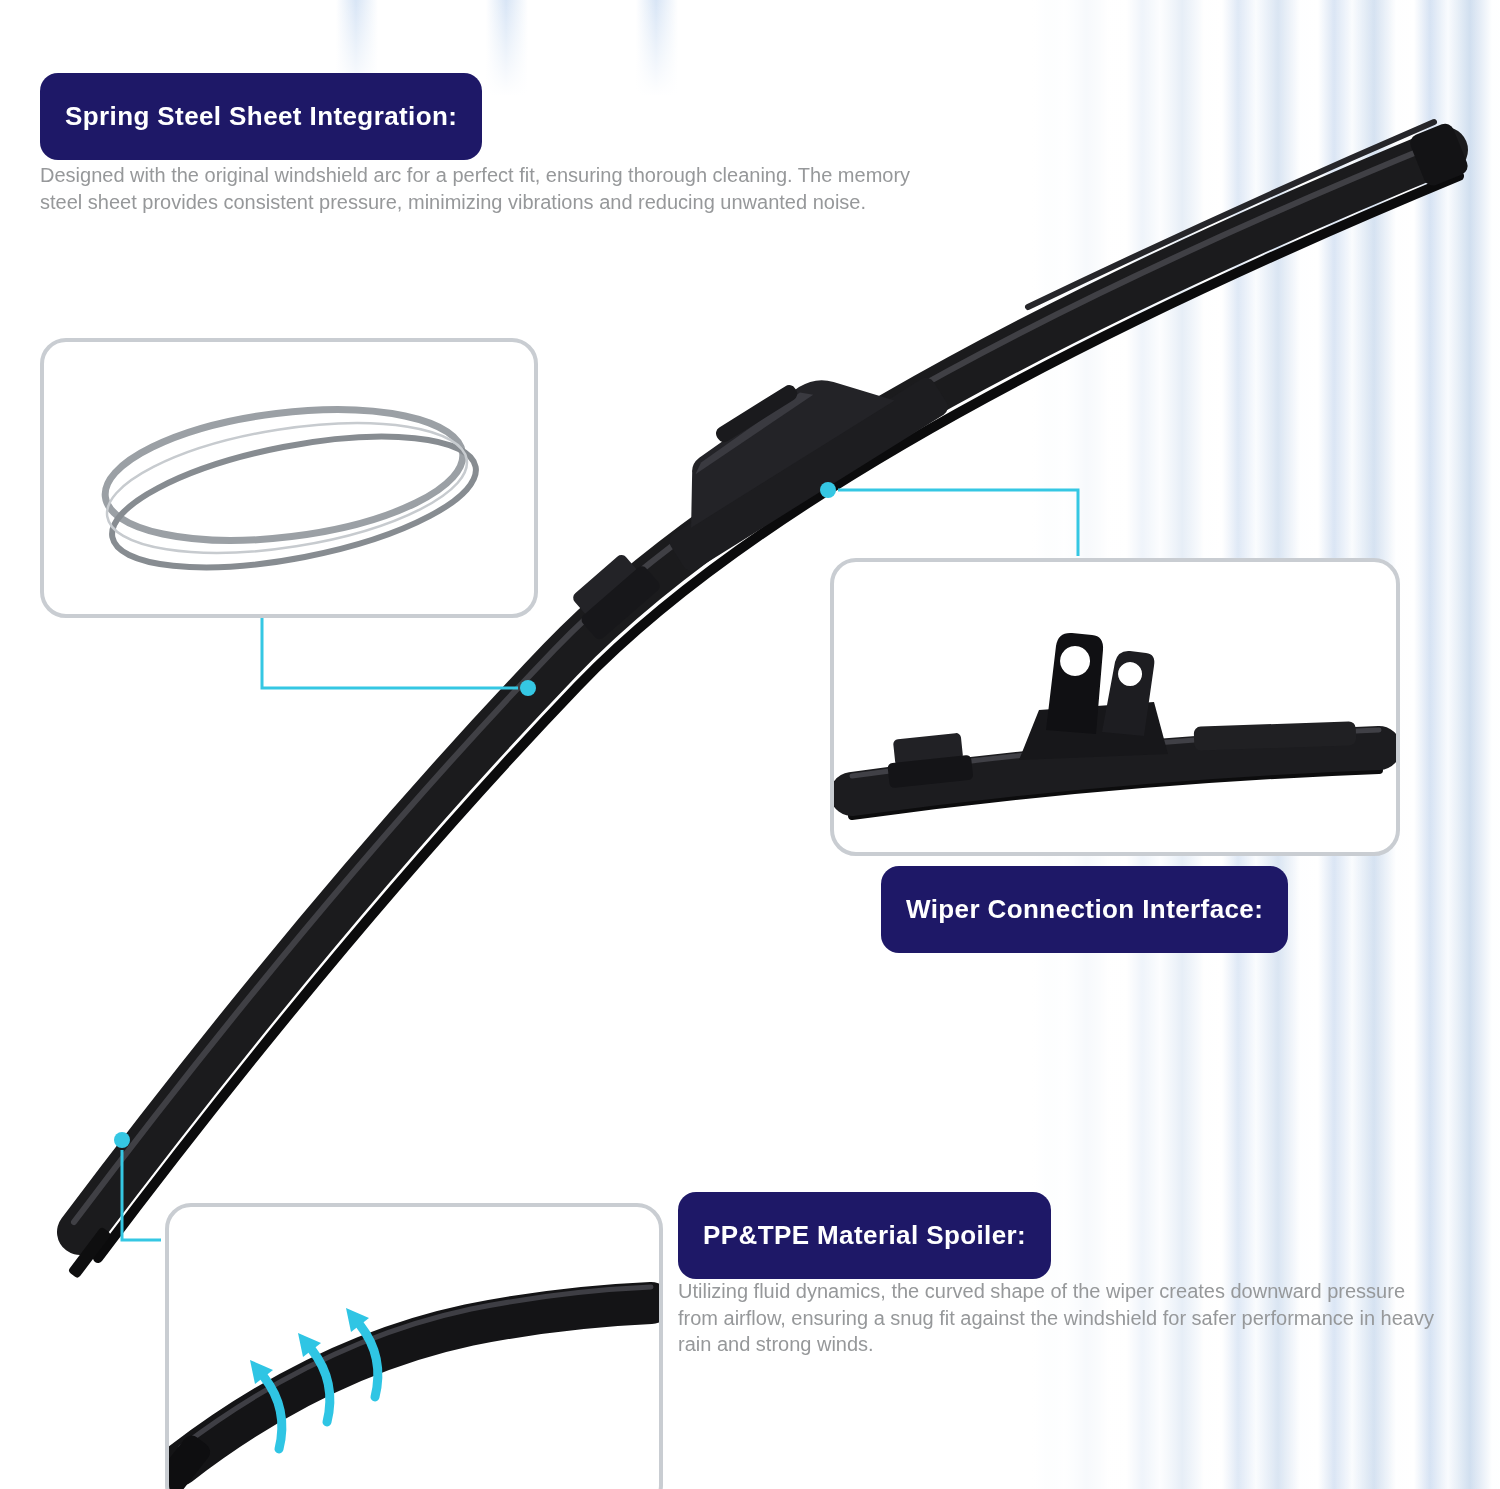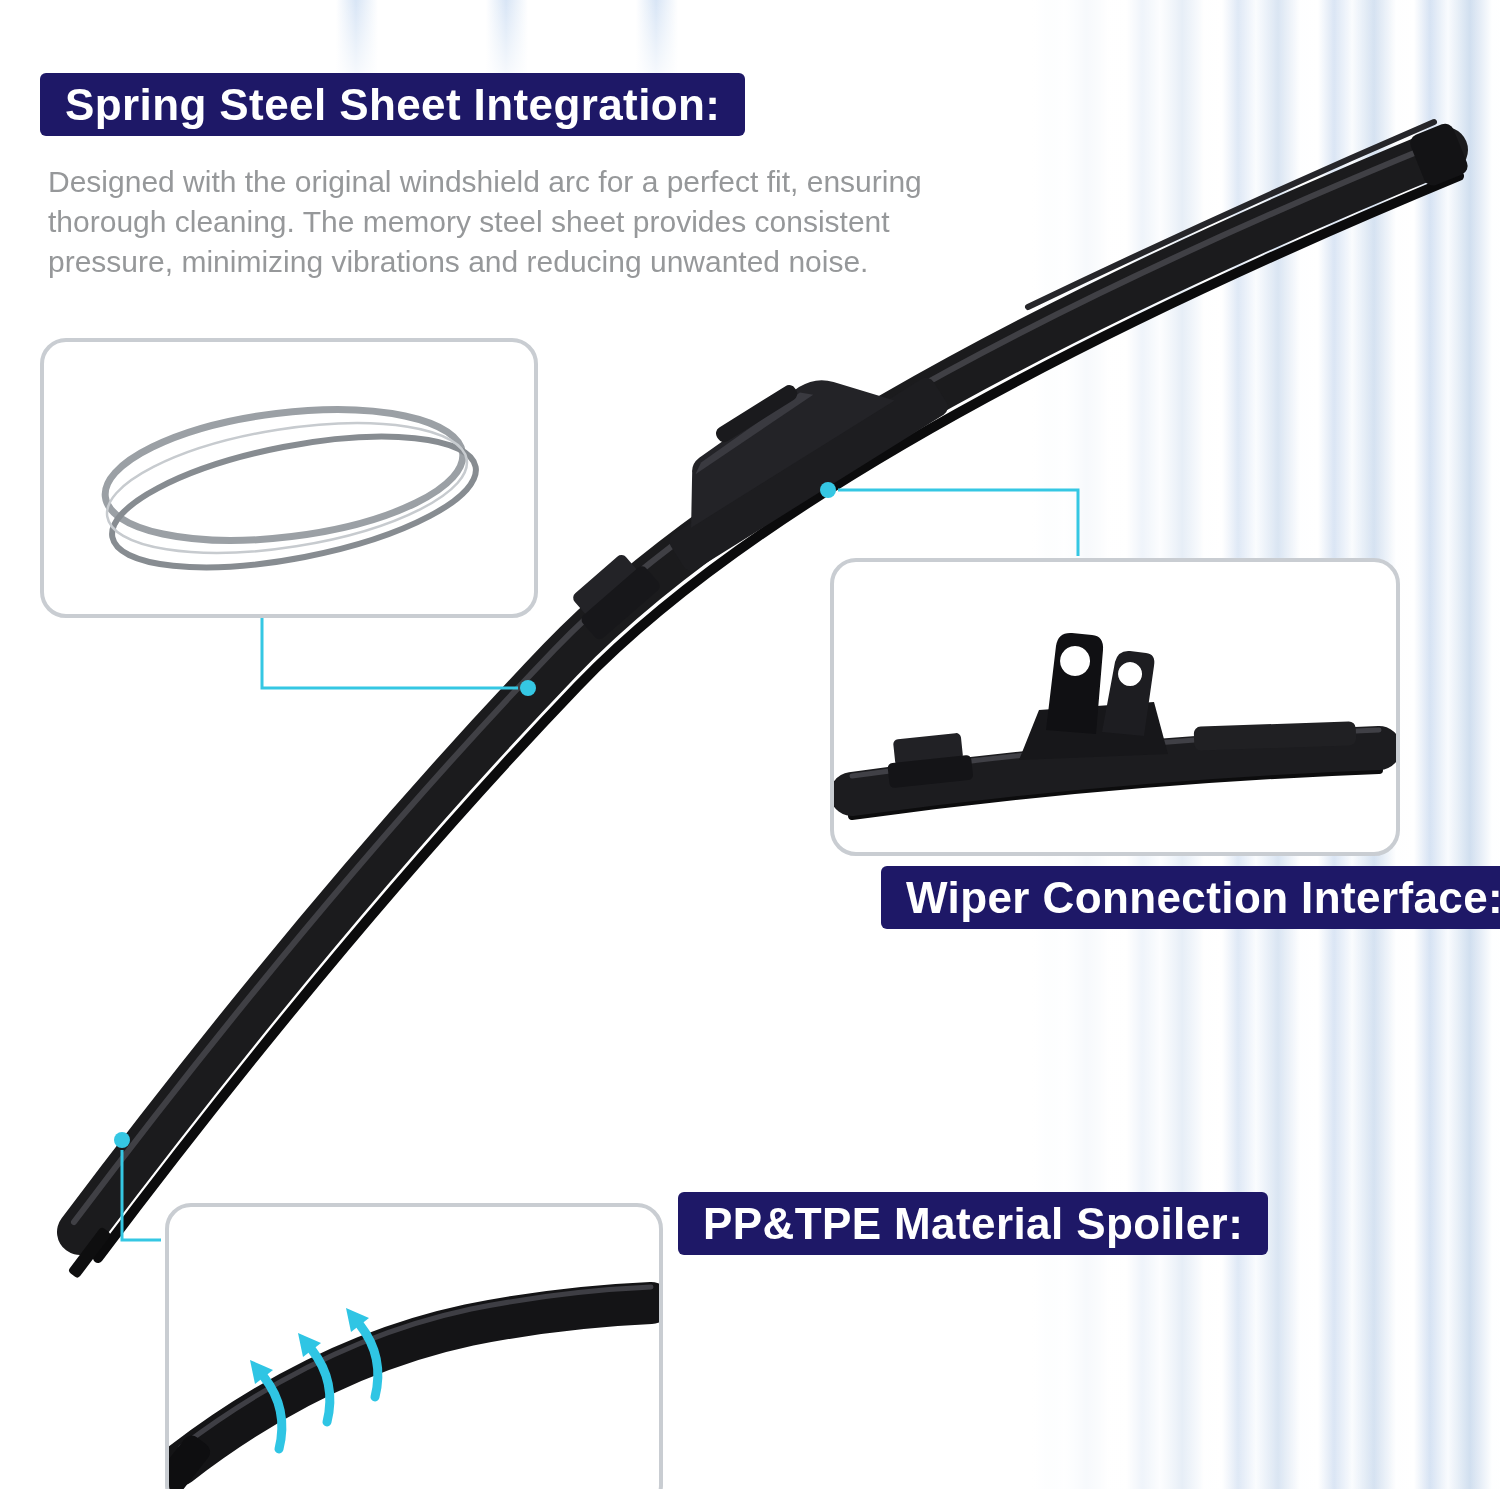--- a/index.html
+++ b/index.html
@@ -21,26 +21,26 @@
     left:290px;top:0;width:440px;height:100px;
     background-image:
       linear-gradient(180deg, rgba(255,255,255,0) 0%, #ffffff 96%),
       repeating-linear-gradient(90deg,
         rgba(184,208,238,0) 0px, rgba(184,208,238,0) 46px,
         rgba(184,208,238,.55) 66px, rgba(184,208,238,0) 88px,
         rgba(184,208,238,0) 150px);
   }
   .banner{
     position:absolute;background:var(--navy,#1e1867);color:#ffffff;
-    font-weight:700;font-size:44px;line-height:63px;height:63px;
-    padding:0 25px;border-radius:6px;white-space:nowrap;letter-spacing:.4px;
+    font-weight:700;font-size:26px;line-height:63px;height:63px;
+    padding:12px 25px;border-radius:18px;white-space:nowrap;letter-spacing:.4px;
   }
   .body-text{
     position:absolute;color:var(--body_text,#96989a);
-    font-size:30px;line-height:1.33;margin-left:8px;
+    font-size:20px;line-height:1.33;
   }
   .inset{
     position:absolute;background:#ffffff;border:4px solid #c9cdd2;
     border-radius:26px;overflow:hidden;
   }
   svg.scene{position:absolute;left:0;top:0;pointer-events:none;}
 </style>
 </head>
 <body>
 
@@ -48,20 +48,21 @@
 
   <div class="streaks streaks-top"></div>
   <div class="streaks streaks-right"></div>
 
   <div class="banner" style="left:40px;top:73px">Spring Steel Sheet Integration:</div>
   <div class="body-text" style="left:40px;top:162px;width:875px">Designed with the original windshield arc for a perfect fit, ensuring thorough cleaning. The memory steel sheet provides consistent pressure, minimizing vibrations and reducing unwanted noise.</div>
 
   <div class="banner" style="left:881px;top:866px">Wiper Connection Interface:</div>
 
   <div class="banner" style="left:678px;top:1192px">PP&amp;TPE Material Spoiler:</div>
+  <div class="body-text" style="left:678px;top:1278px;width:760px">Utilizing fluid dynamics, the curved shape of the wiper creates downward pressure from airflow, ensuring a snug fit against the windshield for safer performance in heavy rain and strong winds.</div>
 
   <svg class="scene" width="1500" height="1489" viewBox="0 0 1500 1489">
 
     <g>
       <path d="M 98,1258 Q 348,926 578,686 Q 808,446 1459,176" stroke="#0b0b0c" stroke-width="10" fill="none" stroke-linecap="round"></path>
       <path d="M 80,1232 Q 330,900 560,660 Q 790,420 1445,150" stroke="#1b1b1d" stroke-width="46" fill="none" stroke-linecap="round"></path>
       <path d="M 74,1222 Q 324,890 554,650 Q 784,410 1441,142" stroke="#47474c" stroke-width="6" fill="none" stroke-linecap="round" opacity=".85"></path>
       <path d="M 1028,307 Q 1230,210 1434,122" stroke="#26262a" stroke-width="6" fill="none" stroke-linecap="round"></path>
 
       <g transform="translate(1438,155) rotate(-22)">

